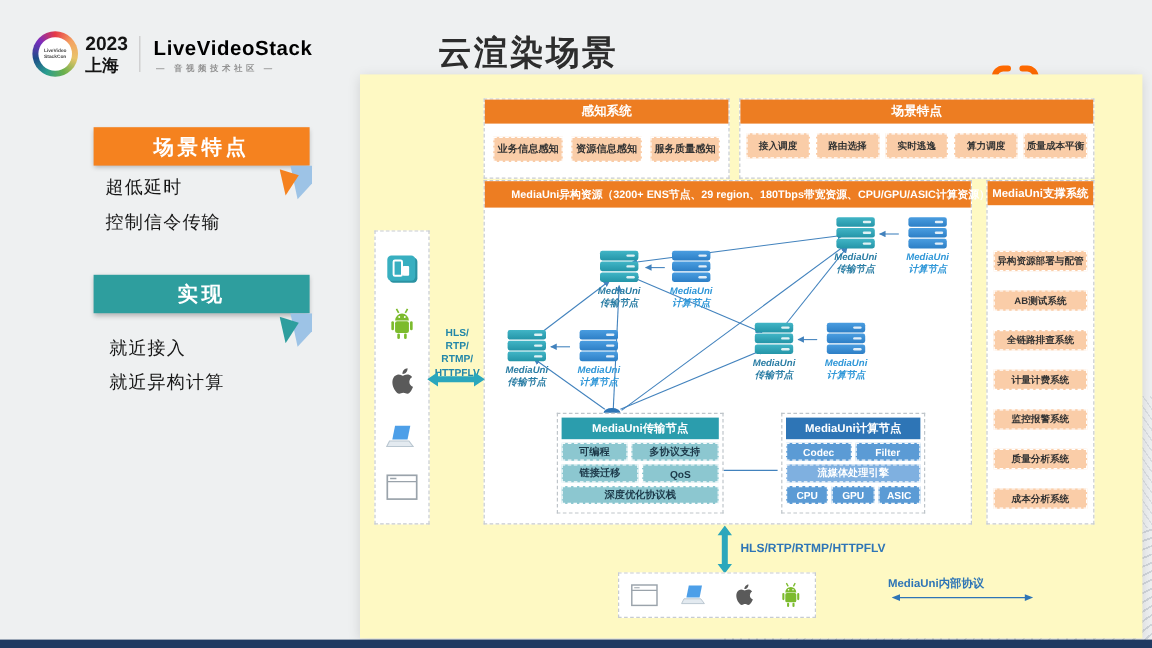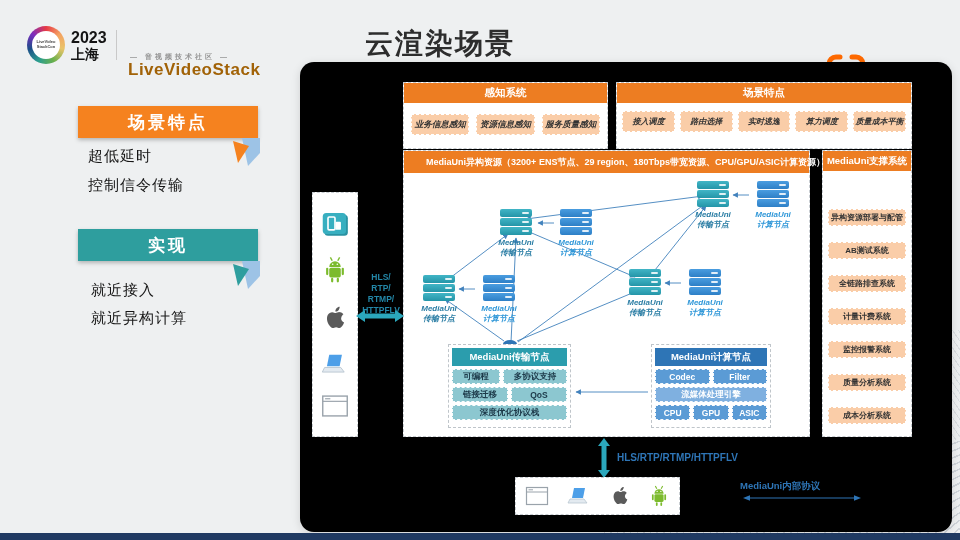--- a/index.html
+++ b/index.html
@@ -9,43 +9,43 @@
 
   
   .conf-logo { left:27px; top:26px; width:38px; height:38px; border-radius:50%;
     background:conic-gradient(#e63946,#f4a261,#e9c46a,#6ab04c,#2a9d8f,#1d4e89,#7b2cbf,#e63946); }
   .conf-logo .inner { position:absolute; inset:5px; background:#fff; border-radius:50%;
     display:flex; align-items:center; justify-content:center; text-align:center;
     font-size:4px; font-weight:bold; color:#444; line-height:1.2; padding:2px; }
   .conf-year { left:71px; top:29px; font-size:16px; font-weight:800; color:#141414; }
   .conf-city { left:71px; top:46px; font-size:14px; font-weight:800; color:#141414; }
   .hdr-divider { left:116px; top:30px; width:1px; height:30px; background:#c9c9c9; }
-  .brand { left:128px; top:31px; font-size:17px; font-weight:600; color:#a16207; letter-spacing:0.5px;margin-top:29px; }
+  .brand { left:128px; top:31px; font-size:17px; font-weight:600; color:#000000; letter-spacing:0.5px; }
   .brand-sub { left:130px; top:52px; font-size:7px; letter-spacing:3px; color:#949494; font-weight:600; }
   .slide-title { left:0; top:25px; width:880px; text-align:center; font-size:28px;
     font-weight:700; color:#2d2d2d; letter-spacing:2px; }
   .ali { left:826px; top:37px; display:flex; align-items:center; gap:6px; }
   .ali-text { font-size:23px; font-weight:800; color:#FF6A00; letter-spacing:1px;margin-top:31px; }
 
   
   .ribbon { left:78px; width:180px; height:32px; color:#fff; font-size:17px; font-weight:700;
     display:flex; align-items:center; justify-content:center; letter-spacing:3px;
     box-shadow:0 2px 4px rgba(0,0,0,.25); }
   .ribbon.orange { top:106px; background:#F5821F; }
   .ribbon.teal { top:229px; background:#2E9E9E; }
   .tail { width:28px; height:30px; }
   .side-item { font-size:15px; color:#161616; letter-spacing:1px; }
 
   
-  .card { left:300px; top:62px; width:652px; height:470px; background:#000000;
-    border-radius:14px; box-shadow:0 2px 10px rgba(0,0,0,.13); }
+  .card { left:300px; top:62px; width:652px; height:470px; background:#fef9c3;
+    border-radius:0; box-shadow:0 2px 10px rgba(0,0,0,.13); }
   .dash { border:1px dashed #c7ccd1; background:#fff; }
   .sys-hd { height:20px; background:#ED7D22; color:#fff; font-size:10.5px; font-weight:700;
     display:flex; align-items:center; justify-content:center; }
-  .pitems { display:flex; justify-content:center; align-items:center; gap:7px; padding:11px 7px;font-style:italic; }
+  .pitems { display:flex; justify-content:center; align-items:center; gap:7px; padding:11px 7px; }
   .pitem { background:#FACDA8; border:1px dashed #fff; outline:0; color:#333;
     font-size:8.5px; font-weight:700; height:21px; display:flex; align-items:center;
     justify-content:center; flex:1; white-space:nowrap; }
   .support .pitem { flex:none; width:78px; height:17px; font-size:8px; }
   .support-items { display:flex; flex-direction:column; align-items:center; gap:16px; padding-top:38px; }
 
   
   .res-hd { position:absolute; left:0; top:0; right:0; height:22px; background:#ED7D22; color:#fff;
     font-size:9px; font-weight:700; display:flex; align-items:center; justify-content:center;
     white-space:nowrap; z-index:2;padding-left:38px; }
@@ -274,21 +274,21 @@
             <i></i>
             <i></i>
           </div>
         <div class="nlabel c">
           <span>MediaUni</span>
           <span>计算节点</span>
         </div>
       </div>
     </div>
 
-    <div class="dbox trans" style="left:44px;top:193px;width:123px;height:84px">
+    <div class="dbox trans" style="left:60px;top:193px;width:139px;height:84px">
       <div class="hd">MediaUni传输节点</div>
       <div class="row">
         <div class="cell" style="flex:0.85">可编程</div>
         <div class="cell" style="flex:1.15">多协议支持</div>
       </div>
       <div class="row">
         <div class="cell">链接迁移</div>
         <div class="cell">QoS</div>
       </div>
       <div class="row">

